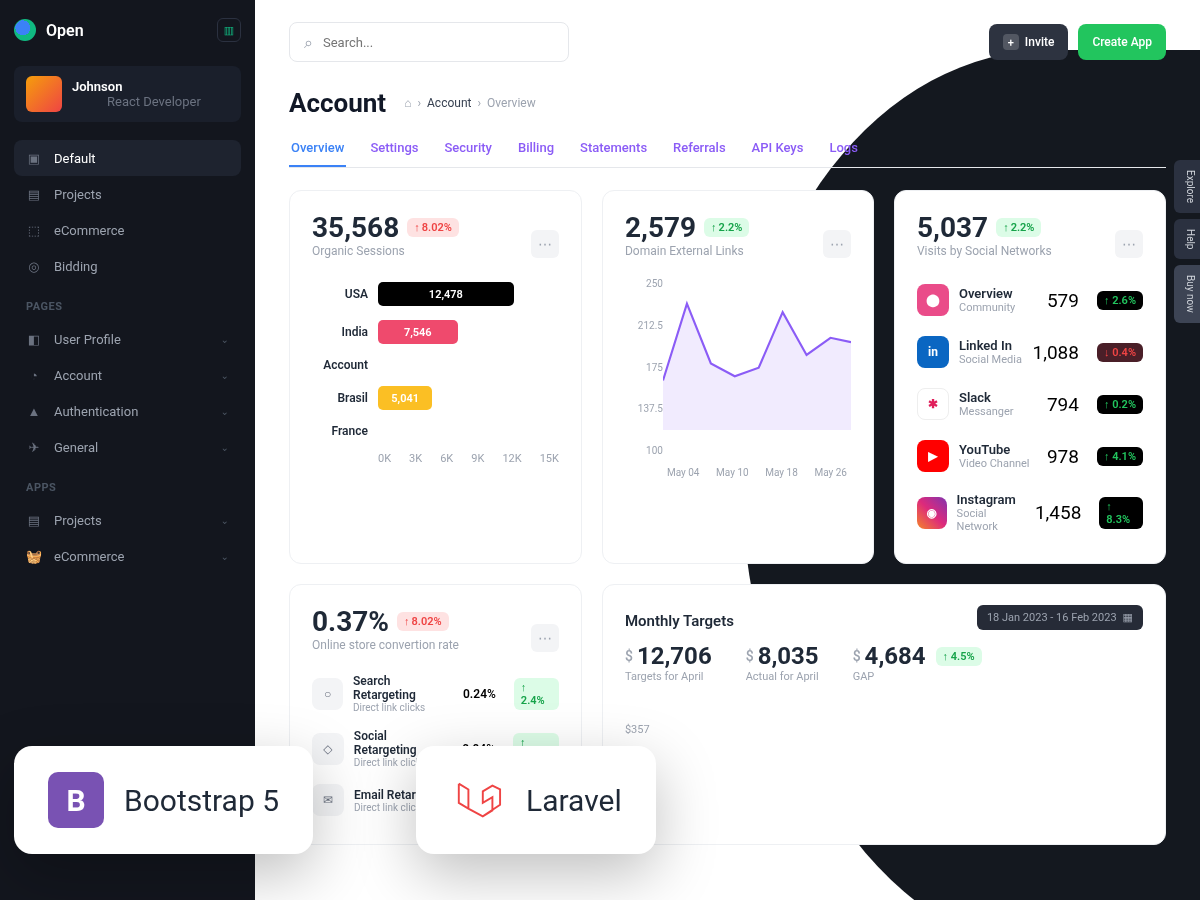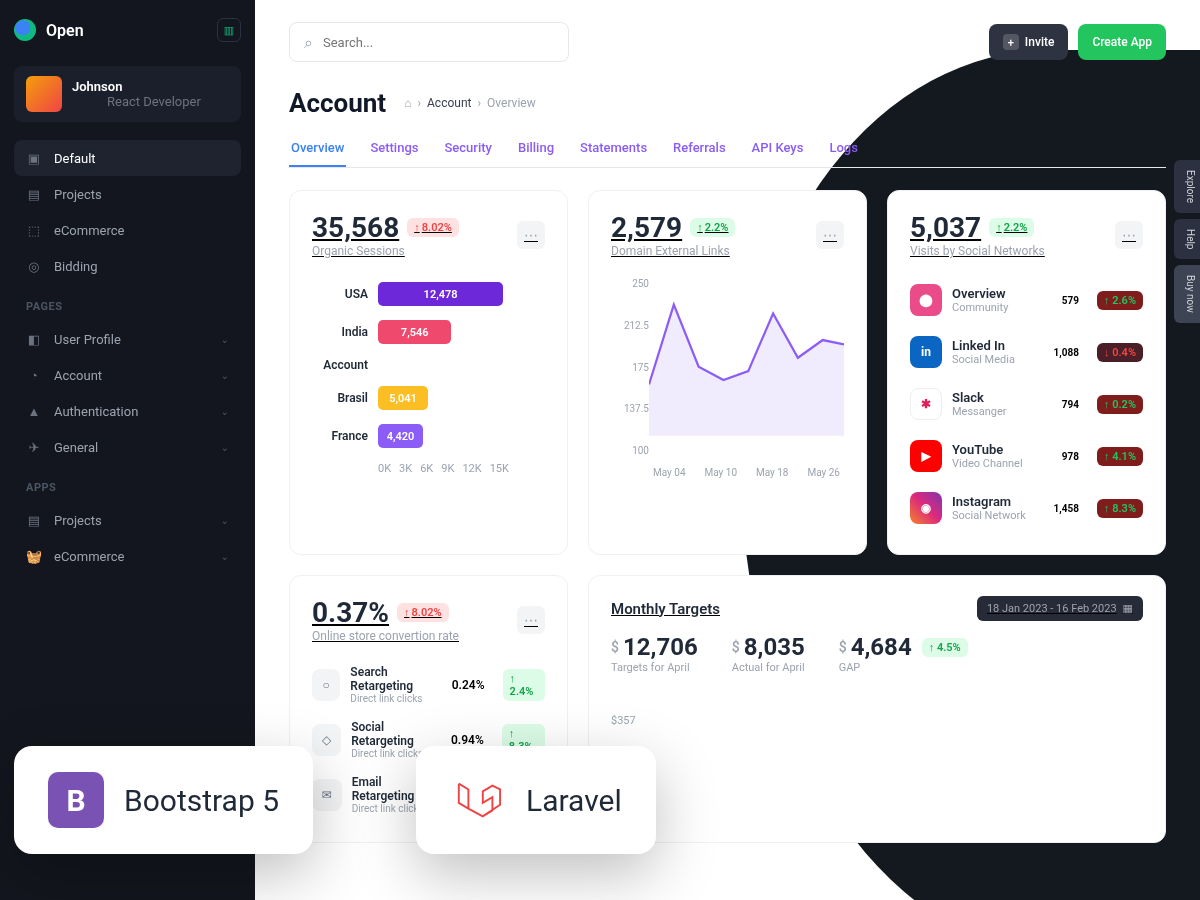--- a/index.html
+++ b/index.html
@@ -33,48 +33,48 @@
 .plus-icon { width:16px; height:16px; border-radius:4px; background:rgba(255,255,255,.18); display:inline-flex; align-items:center; justify-content:center; font-size:11px; }
 .page-header { display:flex; align-items:center; gap:18px; margin-bottom:12px; }
 .page-title { font-size:26px; font-weight:700; color:#111827; }
 .breadcrumb { font-size:12px; color:#9ca3af; display:flex; align-items:center; gap:6px; }
 .bc-current { color:#374151; }
 .tabs { display:flex; gap:22px; border-bottom:1px solid #e5e7eb; margin-bottom:22px; }
 .tab { font-size:13px; font-weight:500; color:#8b5cf6; padding:10px 2px; cursor:pointer; }
 .tab.active { color:#3b82f6; border-bottom:2px solid #3b82f6; }
 .grid { display:grid; grid-template-columns:repeat(3,1fr); gap:20px; }
 .card { background:#fff; border:1px solid #eef0f3; border-radius:12px; padding:20px 22px; position:relative; }
-.card-head { display:flex; align-items:center; justify-content:space-between; margin-bottom:6px;text-decoration:underline; }
+.card-head { display:flex; align-items:flex-end; justify-content:space-between; margin-bottom:6px; }
 .big-num { font-size:28px; font-weight:700; color:#1f2937; display:flex; align-items:center; gap:8px; }
 .badge { font-size:11px; font-weight:600; padding:3px 7px; border-radius:6px; display:inline-flex; align-items:center; gap:2px; }
 .badge-red { background:#fee2e2; color:#ef4444; }
 .badge-green { background:#dcfce7; color:#16a34a; }
 .badge-reddk { background:#4a1f28; color:#ef4444; }
-.badge-greendk { background:#7f1d1d; color:#22c55e;text-align:center; }
+.badge-greendk { background:#000000; color:#22c55e; }
 .card-sub { font-size:12px; color:#9ca3af; }
 .dots-btn { width:28px; height:28px; border-radius:6px; background:#f3f4f6; color:#9ca3af; font-size:14px; display:flex; align-items:center; justify-content:center; cursor:pointer; }
 
 .barlist { margin-top:24px; }
 .bar-row { display:flex; align-items:center; gap:10px; margin-bottom:14px; }
 .bar-label { width:56px; font-size:12px; font-weight:600; color:#1f2937; text-align:right; }
 .bar-track { flex:1; height:24px; position:relative; }
 .bar-fill { height:24px; border-radius:5px; display:flex; align-items:center; justify-content:center; color:#fff; font-size:11px; font-weight:600; }
-.bar-axis { display:flex; padding-left:66px; font-size:11px; color:#9ca3af; gap:8px;text-align:center; }
+.bar-axis { display:flex; padding-left:66px; font-size:11px; color:#9ca3af; gap:18px;text-align:center; }
 
 .chart-area { margin-top:20px; position:relative; height:200px; }
 .y-ticks { position:absolute; left:0; top:0; bottom:22px; width:38px; display:flex; flex-direction:column; justify-content:space-between; font-size:10px; color:#9ca3af; text-align:right; }
 .x-ticks { position:absolute; left:38px; right:0; bottom:0; display:flex; justify-content:space-between; font-size:10px; color:#9ca3af; padding:0 4px; }
 .chart-svg { position:absolute; left:38px; right:0; top:0; bottom:22px; }
 
 .social-list { margin-top:16px; }
 .social-row { display:flex; align-items:center; gap:10px; padding:10px 0; }
 .social-ico { width:32px; height:32px; border-radius:8px; display:flex; align-items:center; justify-content:center; color:#fff; font-size:12px; font-weight:700; }
 .social-name { font-size:13px; font-weight:600; color:#1f2937; }
 .social-sub { font-size:11px; color:#9ca3af; }
-.social-val { margin-left:auto; font-size:10px; font-weight:700; }
+.social-val { margin-left:auto; font-size:19px; font-weight:400; }
 
 .conv-list { margin-top:14px; }
 .conv-row { display:flex; align-items:center; gap:10px; padding:8px 0; }
 .conv-ico { width:32px; height:32px; border-radius:8px; background:#f3f4f6; display:flex; align-items:center; justify-content:center; color:#6b7280; font-size:12px; }
 .conv-name { font-size:12px; font-weight:600; color:#1f2937; }
 .conv-sub { font-size:10px; color:#9ca3af; }
 .conv-val { margin-left:auto; font-size:12px; font-weight:600; }
 
 .targets-row { display:flex; gap:34px; margin-top:12px; }
 .target-col { display:flex; flex-direction:column; }
@@ -226,43 +226,40 @@
               <span class="badge badge-red">↑ <span>8.02%</span></span>
             </div>
             <div class="card-sub">Organic Sessions</div>
           </div>
           <div class="dots-btn">⋯</div>
         </div>
         <div class="barlist" id="barlist">
             <div class="bar-row">
               <div class="bar-label">USA</div>
               <div class="bar-track">
-                <div class="bar-fill" style="width:75%;background:#6d28d9">12,478</div>
+                <div class="bar-fill" style="width:75%;background:#000000">12,478</div>
               </div>
             </div>
             <div class="bar-row">
               <div class="bar-label">India</div>
               <div class="bar-track">
                 <div class="bar-fill" style="width:44%;background:#ef4a6d">7,546</div>
               </div>
             </div>
             <div class="bar-row">
               <div class="bar-label">Account</div>
             </div>
             <div class="bar-row">
               <div class="bar-label">Brasil</div>
               <div class="bar-track">
                 <div class="bar-fill" style="width:30%;background:#fbbf24">5,041</div>
               </div>
             </div>
             <div class="bar-row">
               <div class="bar-label">France</div>
-              <div class="bar-track">
-                <div class="bar-fill" style="width:27%;background:#8b5cf6">4,420</div>
-              </div>
             </div>
           </div>
         <div class="bar-axis" id="bar-axis">
             <span>0K</span>
             <span>3K</span>
             <span>6K</span>
             <span>9K</span>
             <span>12K</span>
             <span>15K</span>
           </div>

